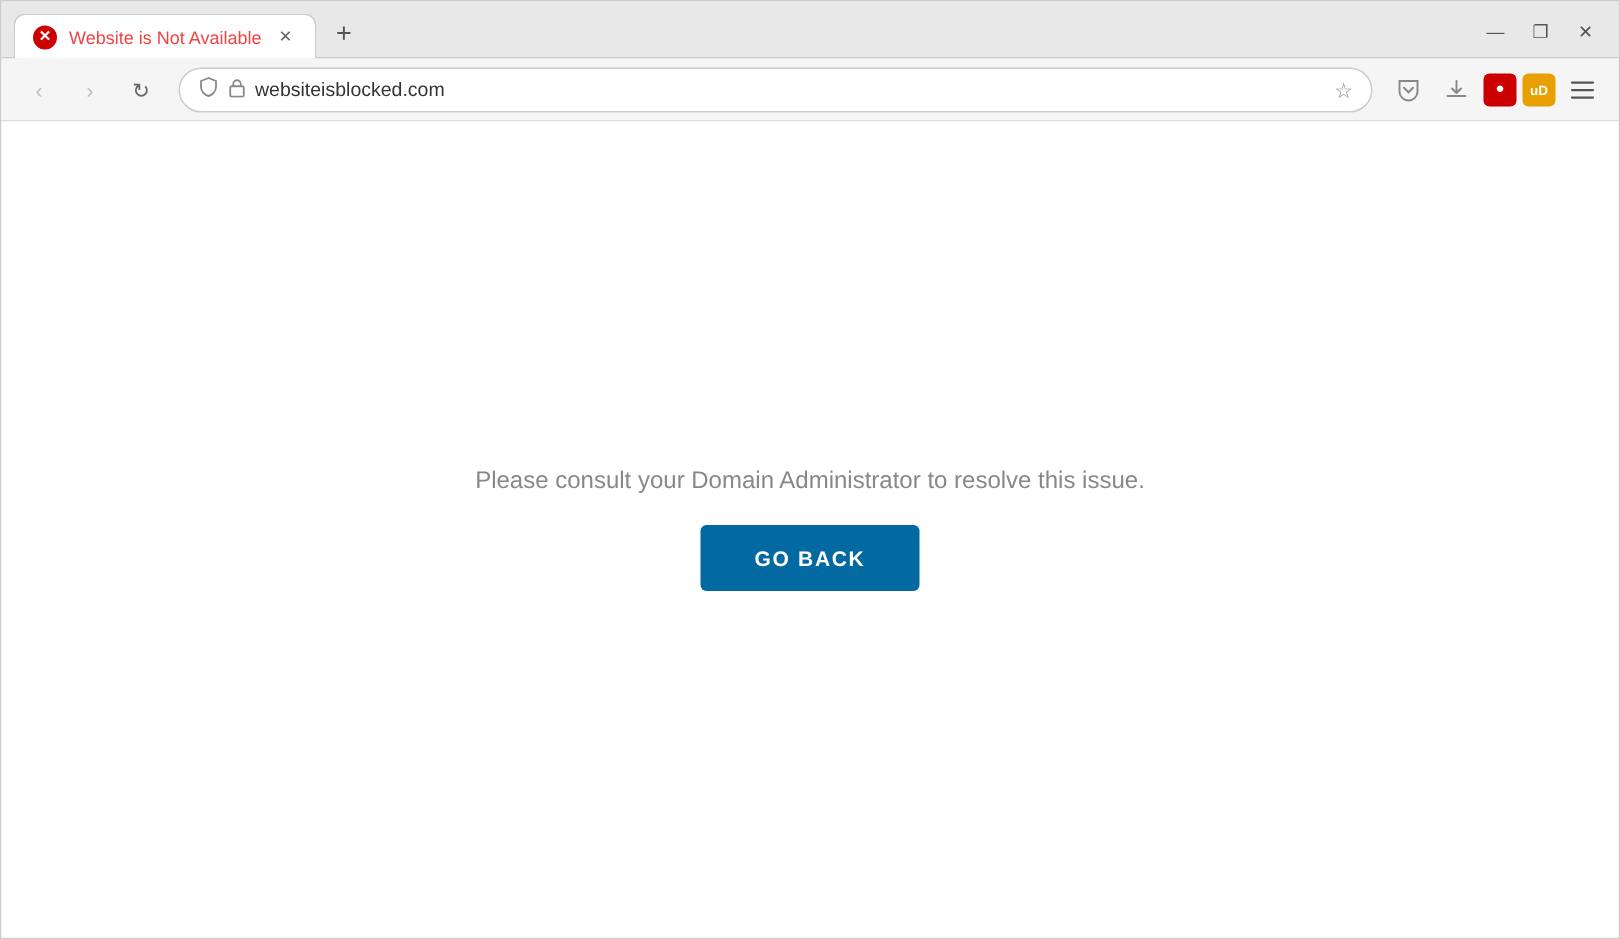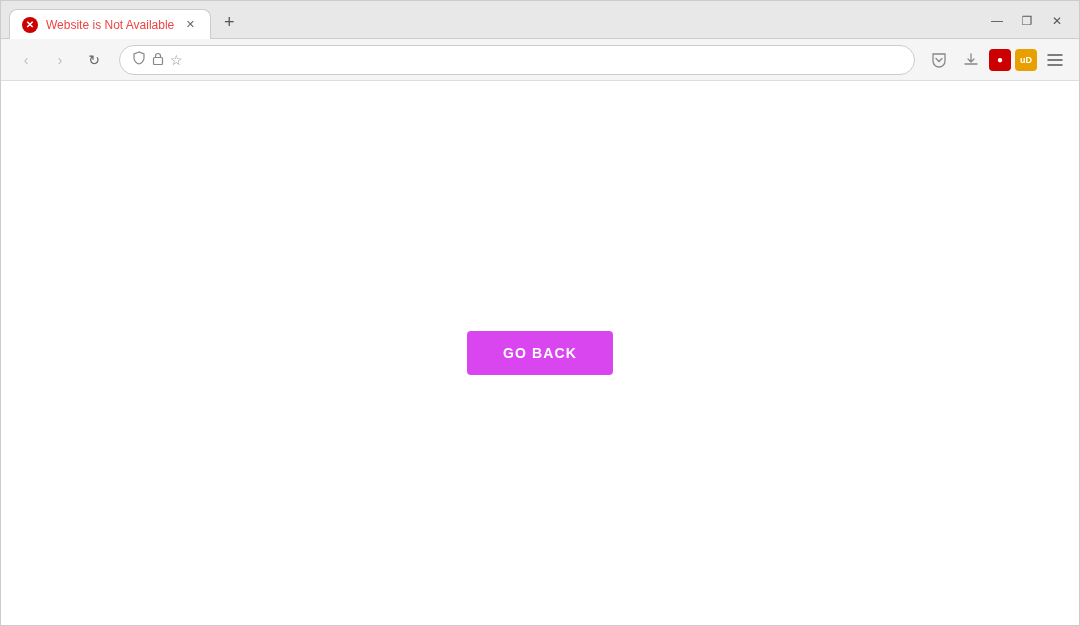--- a/index.html
+++ b/index.html
@@ -257,21 +257,21 @@
       max-width: 600px;
     }
 
     .page-subtitle {
       font-size: 16px;
       color: #888;
       text-align: center;
     }
 
     .go-back-btn {
-      background: #d946ef;
+      background: #0369a1;
       color: white;
       border: none;
       border-radius: 4px;
       padding: 14px 36px;
       font-size: 14px;
       font-weight: 600;
       letter-spacing: 0.08em;
       cursor: pointer;
       text-transform: uppercase;
     }
@@ -311,20 +311,21 @@
           <path d="M7 1L2 3V7C2 10 4.5 12.5 7 13C9.5 12.5 12 10 12 7V3L7 1Z" stroke="#888" stroke-width="1.2" fill="none"></path>
         </svg>
       </span>
 
       <span class="address-bar-lock">
         <svg width="12" height="13" viewBox="0 0 12 13" fill="none" xmlns="http://www.w3.org/2000/svg">
           <rect x="1.5" y="5.5" width="9" height="7" rx="1" stroke="#888" stroke-width="1.2" fill="none"></rect>
           <path d="M3.5 5.5V4A2.5 2.5 0 0 1 8.5 4V5.5" stroke="#888" stroke-width="1.2" fill="none"></path>
         </svg>
       </span>
+      <span class="address-text">websiteisblocked.com</span>
       <span class="address-star">☆</span>
     </div>
 
     <div class="toolbar-icons">
 
       <div class="toolbar-icon-btn">
         <svg width="16" height="16" viewBox="0 0 16 16" fill="none" xmlns="http://www.w3.org/2000/svg">
           <path d="M2 2h12v7a6 6 0 0 1-12 0V2z" stroke="#888" stroke-width="1.3" fill="none"></path>
           <path d="M5 6.5l3 3 3-3" stroke="#888" stroke-width="1.3" stroke-linecap="round" fill="none"></path>
         </svg>
@@ -347,16 +348,17 @@
 
       <div class="toolbar-icon-btn">
         <svg width="16" height="12" viewBox="0 0 16 12" fill="none" xmlns="http://www.w3.org/2000/svg">
           <path d="M1 1h14M1 6h14M1 11h14" stroke="#555" stroke-width="1.5" stroke-linecap="round"></path>
         </svg>
       </div>
     </div>
   </div>
 
   <div class="page-content">
+    <p class="page-subtitle">Please consult your Domain Administrator to resolve this issue.</p>
     <button class="go-back-btn">GO BACK</button>
   </div>
 
 </div>
 
 </body></html>

